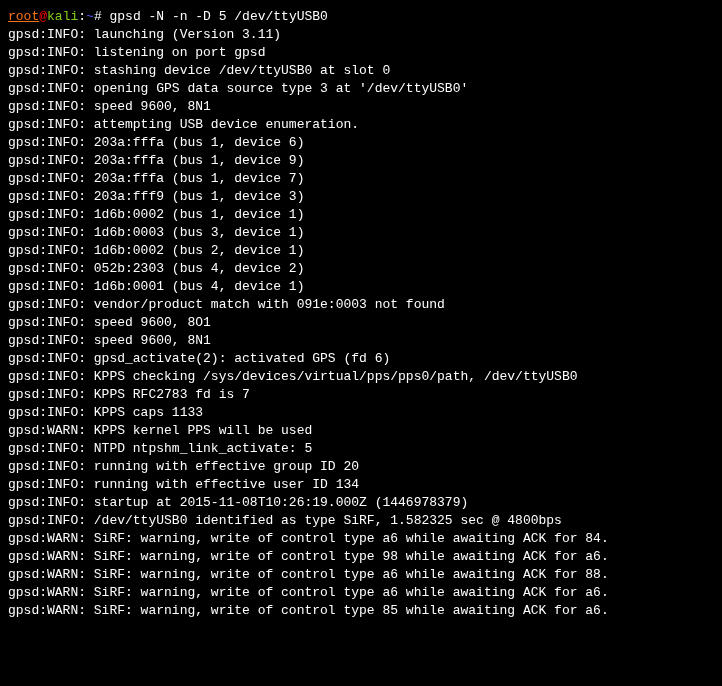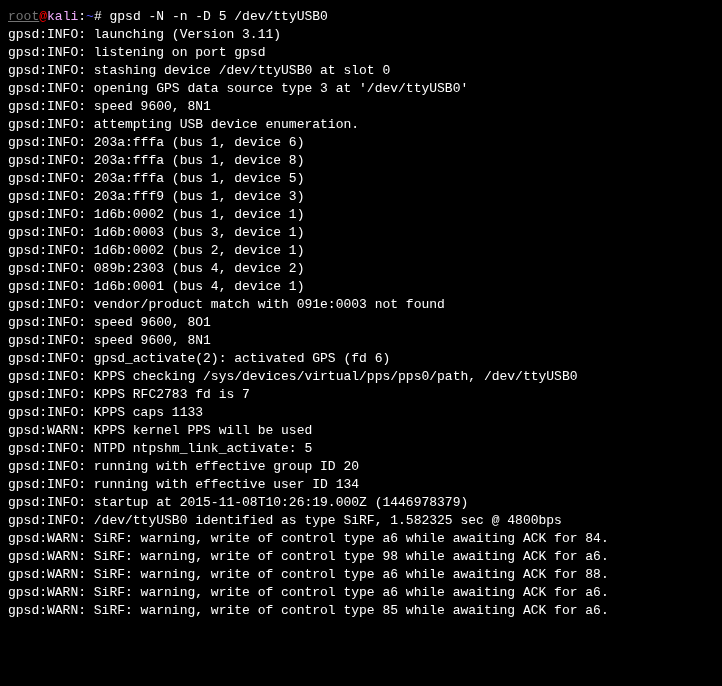--- a/index.html
+++ b/index.html
@@ -12,55 +12,55 @@
       padding: 8px;
       width: 722px;
       height: 686px;
       box-sizing: border-box;
       overflow: hidden;
     }
     .line {
       white-space: pre;
     }
     .user-red {
-      color: #737373;
+      color: #f97316;
       text-decoration: underline;
     }
     .at-red {
       color: #ff0000;
     }
     .host-red {
-      color: #f0abfc;
+      color: #84cc16;
     }
     .path-blue {
       color: #5555ff;
     }
     .white {
       color: #ffffff;
     }
   </style>
 </head>
 <body>
 
 <div class="line"><span class="user-red">root</span><span class="at-red">@</span><span class="host-red">kali</span><span class="white">:</span><span class="path-blue">~</span><span class="white"># </span><span class="white">gpsd -N -n -D 5 /dev/ttyUSB0</span></div>
 <div id="output">
     <div class="line white">gpsd:INFO: launching (Version 3.11)</div>
     <div class="line white">gpsd:INFO: listening on port gpsd</div>
     <div class="line white">gpsd:INFO: stashing device /dev/ttyUSB0 at slot 0</div>
     <div class="line white">gpsd:INFO: opening GPS data source type 3 at '/dev/ttyUSB0'</div>
     <div class="line white">gpsd:INFO: speed 9600, 8N1</div>
     <div class="line white">gpsd:INFO: attempting USB device enumeration.</div>
     <div class="line white">gpsd:INFO: 203a:fffa (bus 1, device 6)</div>
-    <div class="line white">gpsd:INFO: 203a:fffa (bus 1, device 8)</div>
-    <div class="line white">gpsd:INFO: 203a:fffa (bus 1, device 5)</div>
+    <div class="line white">gpsd:INFO: 203a:fffa (bus 1, device 9)</div>
+    <div class="line white">gpsd:INFO: 203a:fffa (bus 1, device 7)</div>
     <div class="line white">gpsd:INFO: 203a:fff9 (bus 1, device 3)</div>
     <div class="line white">gpsd:INFO: 1d6b:0002 (bus 1, device 1)</div>
     <div class="line white">gpsd:INFO: 1d6b:0003 (bus 3, device 1)</div>
     <div class="line white">gpsd:INFO: 1d6b:0002 (bus 2, device 1)</div>
-    <div class="line white">gpsd:INFO: 089b:2303 (bus 4, device 2)</div>
+    <div class="line white">gpsd:INFO: 052b:2303 (bus 4, device 2)</div>
     <div class="line white">gpsd:INFO: 1d6b:0001 (bus 4, device 1)</div>
     <div class="line white">gpsd:INFO: vendor/product match with 091e:0003 not found</div>
     <div class="line white">gpsd:INFO: speed 9600, 8O1</div>
     <div class="line white">gpsd:INFO: speed 9600, 8N1</div>
     <div class="line white">gpsd:INFO: gpsd_activate(2): activated GPS (fd 6)</div>
     <div class="line white">gpsd:INFO: KPPS checking /sys/devices/virtual/pps/pps0/path, /dev/ttyUSB0</div>
     <div class="line white">gpsd:INFO: KPPS RFC2783 fd is 7</div>
     <div class="line white">gpsd:INFO: KPPS caps 1133</div>
     <div class="line white">gpsd:WARN: KPPS kernel PPS will be used</div>
     <div class="line white">gpsd:INFO: NTPD ntpshm_link_activate: 5</div>

